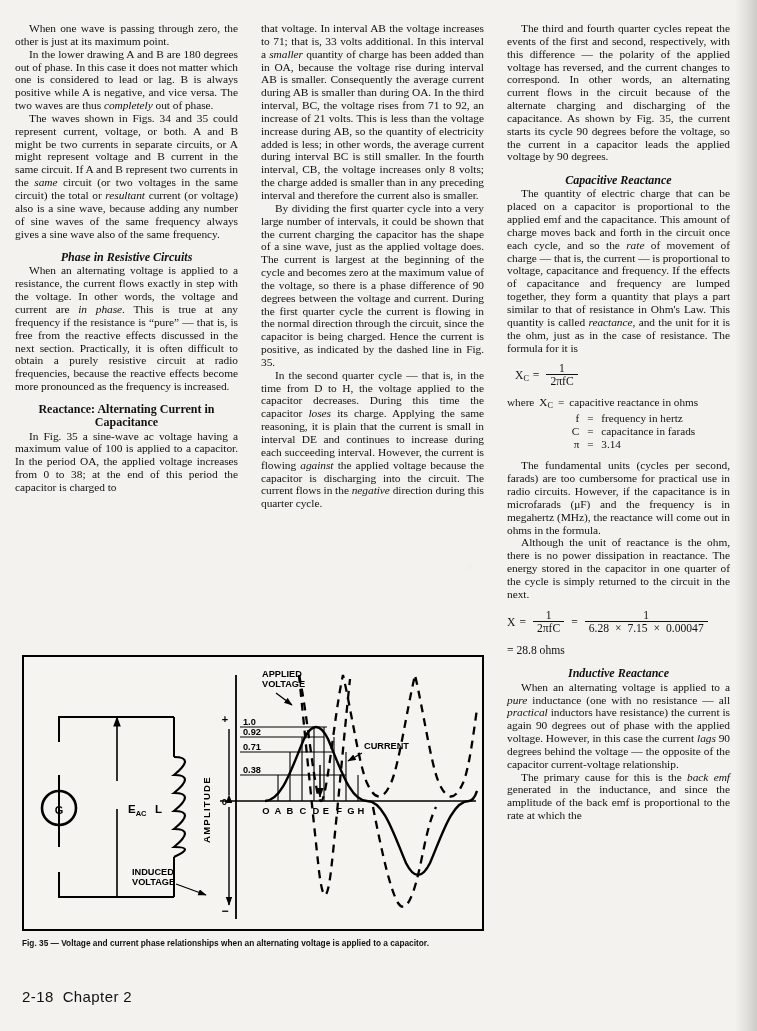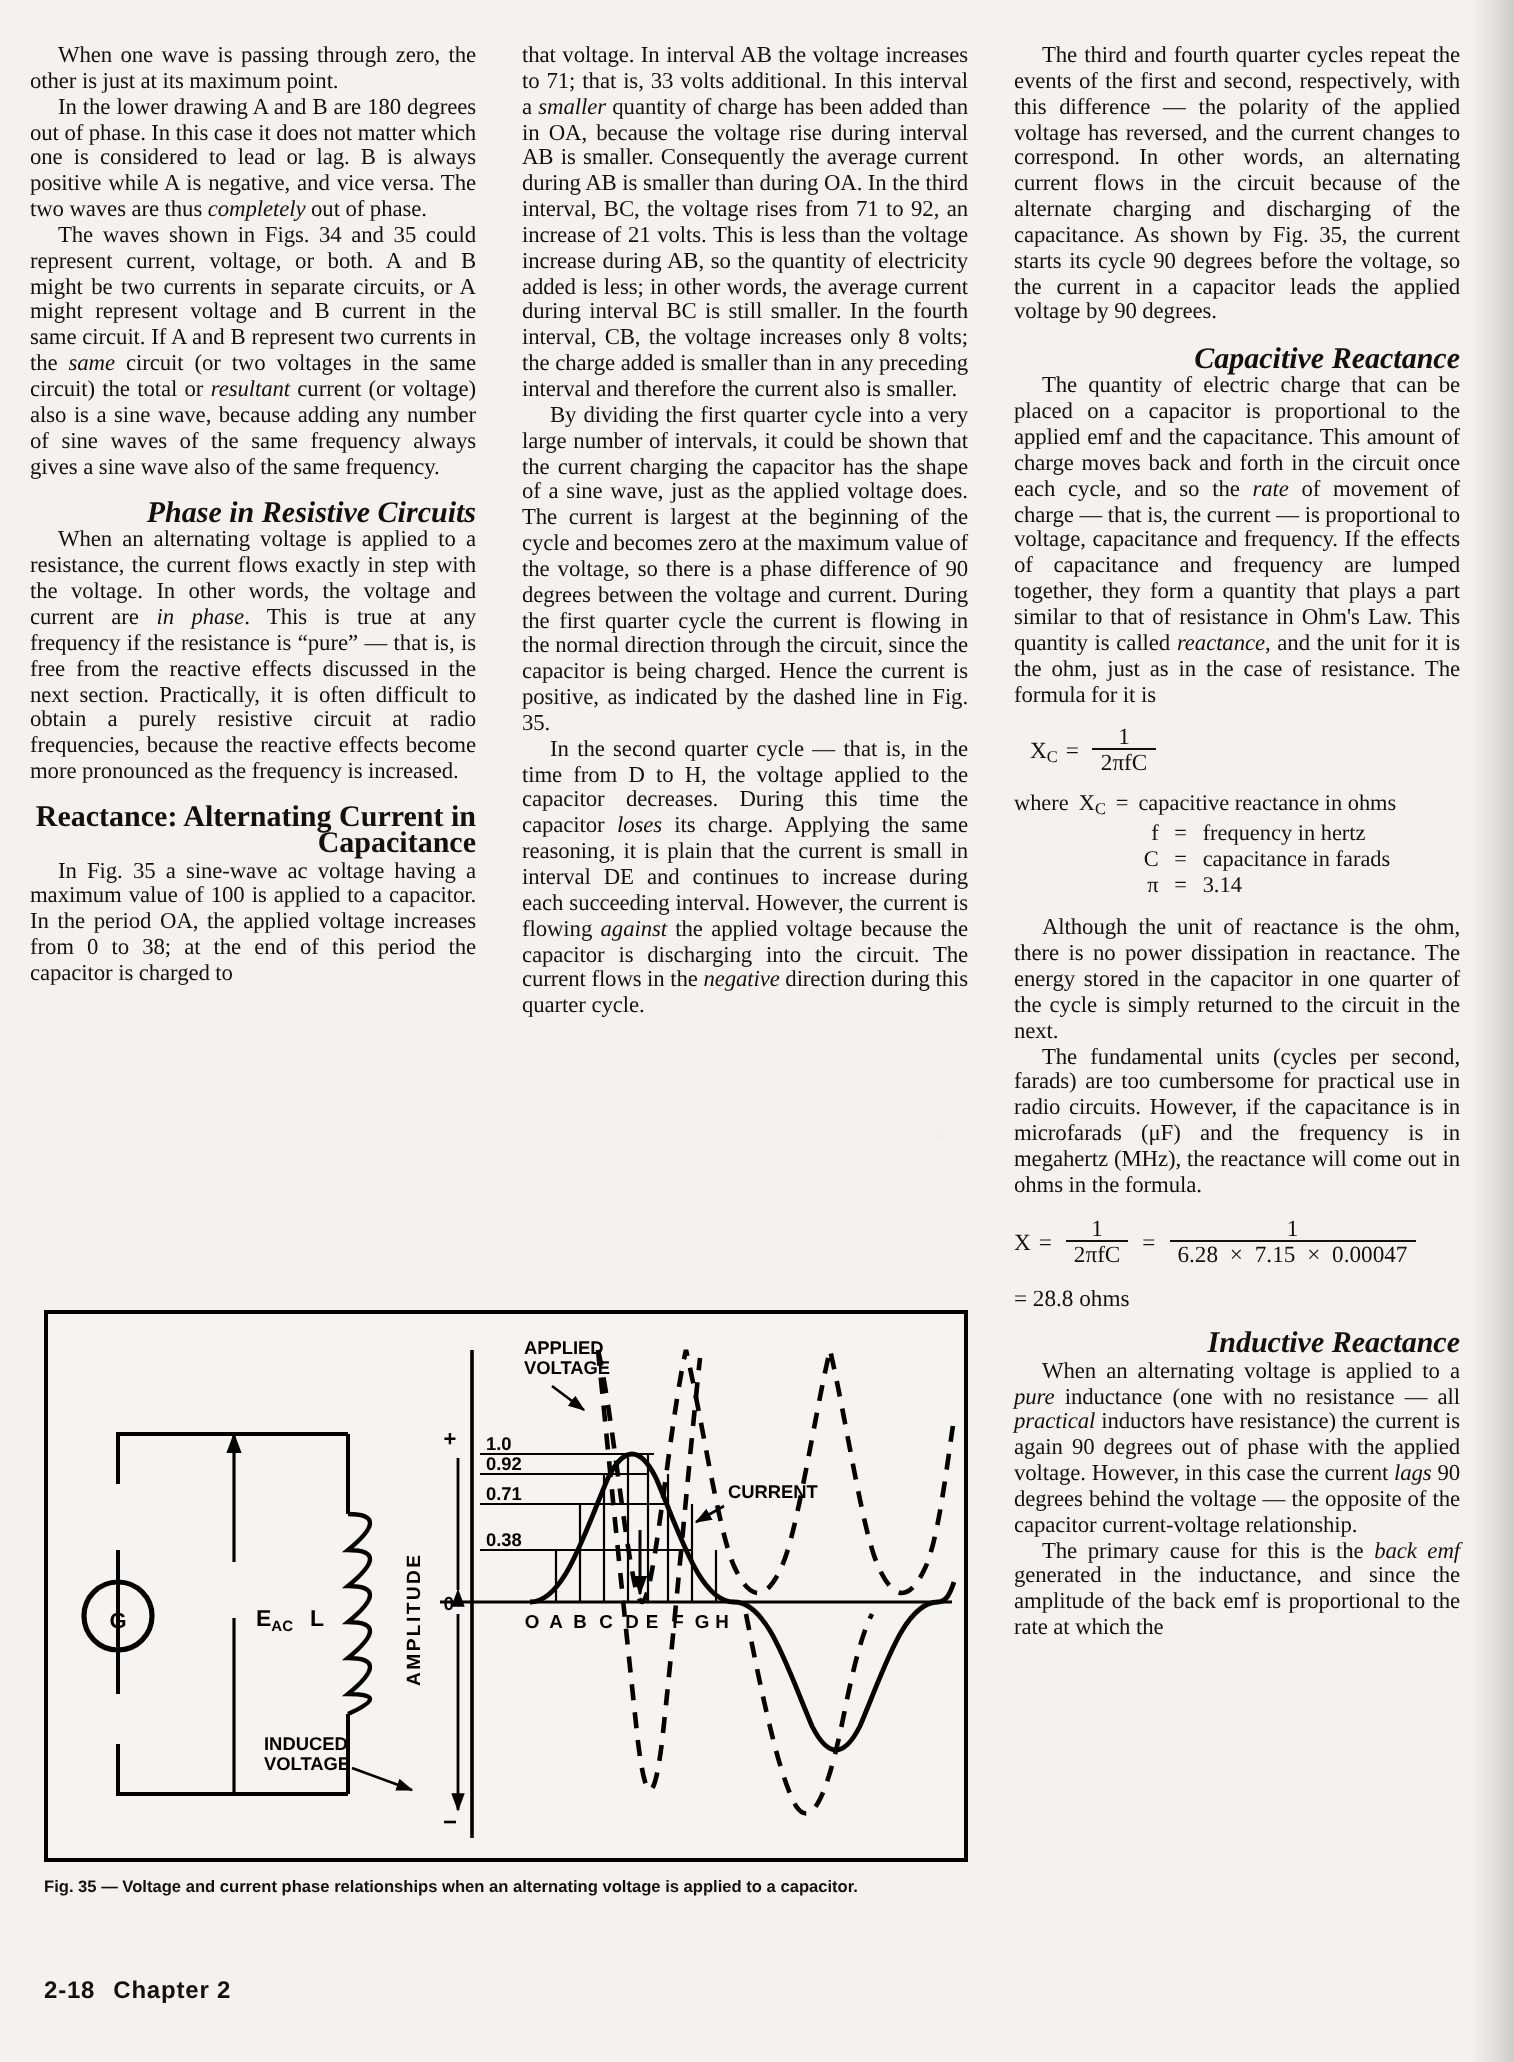--- a/index.html
+++ b/index.html
@@ -32,25 +32,25 @@
     font-size:11.4px;
     line-height:12.85px;
     text-align:justify;
     text-indent:14px;
     hyphens:none;
     letter-spacing:-0.05px;
   }
   .col p.noind{text-indent:0;}
   .col h3{
     margin:10.5px 0 1px 0;
-    font-size:15px;
+    font-size:12px;
     line-height:12.6px;
     font-style:italic;
     font-weight:bold;
-    text-align:right;
+    text-align:center;
   }
   .col h3.up{font-style:normal;}
   i{font-style:italic;}
 
   
   .mathblk{margin:9px 0 8px 0;font-size:11.6px;}
   .frac{display:inline-block;vertical-align:middle;text-align:center;margin:0 3px;}
   .frac .num{display:block;border-bottom:1.1px solid #111;padding:0 4px 0px 4px;line-height:11px;}
   .frac .den{display:block;padding:1px 4px 0 4px;line-height:12px;}
   .eqrow{display:flex;align-items:center;gap:4px;}
@@ -69,21 +69,21 @@
   }
   .figbox svg{display:block;}
   .caption{
     position:absolute;left:22px;top:938px;width:440px;
     font-family:"Liberation Sans","DejaVu Sans",sans-serif;
     font-size:8.3px;line-height:10.6px;font-weight:bold;color:#111;
   }
   .footer{
     position:absolute;left:22px;top:988px;
     font-family:"Liberation Sans","DejaVu Sans",sans-serif;
-    font-weight:bold;font-size:12px;letter-spacing:0.4px;
+    font-weight:normal;font-size:15px;letter-spacing:0.4px;
   }
   .footer .pg{margin-right:9px;}
 </style>
 </head>
 <body>
 
 <div class="page">
   <div class="gutter"></div>
 
   <div class="cols">
@@ -135,22 +135,22 @@
           <span class="lhs">C</span>
           <span class="eq">=</span>
           <span>capacitance in farads</span>
 
           <span class="lhs">π</span>
           <span class="eq">=</span>
           <span>3.14</span>
         </div>
       </div>
 
+      <p>The fundamental units (cycles per second, farads) are too cumbersome for practical use in radio circuits. However, if the capacitance is in microfarads (μF) and the frequency is in megahertz (MHz), the reactance will come out in ohms in the formula.</p>
       <p>Although the unit of reactance is the ohm, there is no power dissipation in reactance. The energy stored in the capacitor in one quarter of the cycle is simply returned to the circuit in the next.</p>
-      <p>The fundamental units (cycles per second, farads) are too cumbersome for practical use in radio circuits. However, if the capacitance is in microfarads (μF) and the frequency is in megahertz (MHz), the reactance will come out in ohms in the formula.</p>
 
       <div class="mathblk">
         <div class="eqrow">
           <span>X</span>
           <span>=</span>
           <span class="frac">
             <span class="num">1</span>
             <span class="den">2πfC</span>
           </span>
           <span>=</span>

